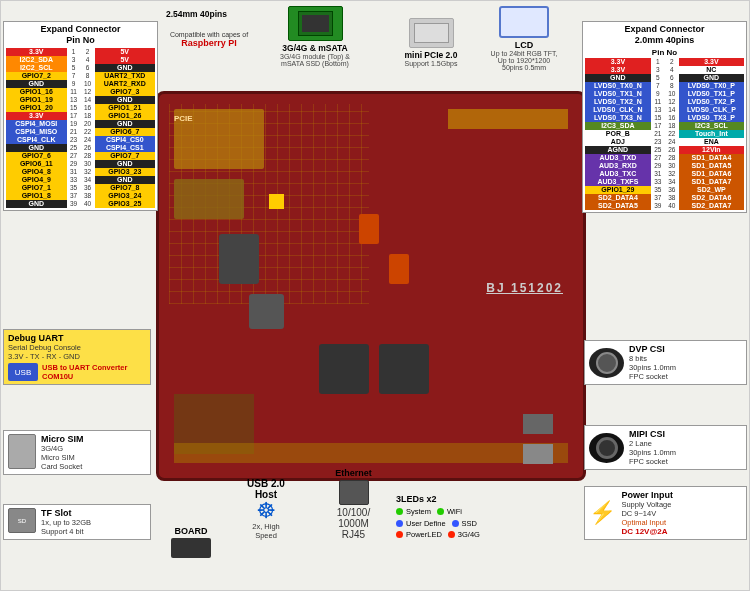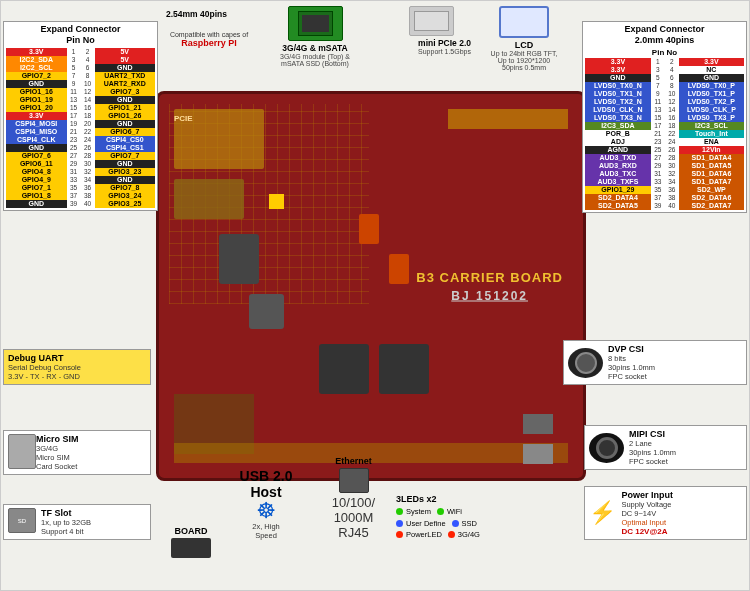--- a/index.html
+++ b/index.html
@@ -132,21 +132,20 @@
 </head>
 <body>
 
 <div class="main-container">
 
   <div class="board-area">
 
     <div class="board-grid"></div>
 
     <div class="board-label">
-      <div style="font-size:13px; letter-spacing:1px;">B3 CARRIER BOARD</div>
       <div style="font-size:12px; color:#ccc; margin-top:4px;text-decoration:underline;">BJ 151202</div>
     </div>
 
     <div style="position:absolute; top:15px; left:15px; width:90px; height:60px; background:#b8860b; opacity:0.7; border-radius:2px;"></div>
     <div style="position:absolute; top:85px; left:15px; width:70px; height:40px; background:#8B6914; opacity:0.8; border-radius:2px;"></div>
     <div style="position:absolute; top:15px; right:15px; width:120px; height:20px; background:#cc9900; opacity:0.6;"></div>
     <div style="position:absolute; top:300px; left:15px; width:80px; height:60px; background:#6b4513; opacity:0.7;"></div>
     <div style="position:absolute; bottom:15px; left:15px; right:15px; height:20px; background:#aa7700; opacity:0.5;"></div>
     <div style="position:absolute; top:140px; left:60px; width:40px; height:50px; background:#444; border-radius:3px;"></div>
     <div style="position:absolute; top:200px; left:90px; width:35px; height:35px; background:#555; border-radius:3px;"></div>
@@ -426,44 +425,51 @@
     <div style="width:55px; height:35px; background:#228b22; border:1px solid #005500; border-radius:2px; margin:0 auto 2px; display:flex; align-items:center; justify-content:center;">
       <div style="width:35px; height:25px; background:#1a6b1a; border:1px solid #004400; position:relative;">
         <div style="position:absolute; top:3px; left:3px; right:3px; bottom:3px; background:#333;"></div>
       </div>
     </div>
     <div style="font-weight:bold; font-size:8.5px;">3G/4G &amp; mSATA</div>
     <div style="font-size:7px; color:#444; white-space:pre-line;">3G/4G module (Top) &amp;
 mSATA SSD (Bottom)</div>
   </div>
 
-  <div style="position:absolute; top:5px; left:390px; text-align:right; width:80px;">
+  <div style="position:absolute; top:17px; left:390px; text-align:center; width:80px;">
     <div style="width:45px; height:30px; background:#ccc; border:1px solid #aaa; border-radius:2px; margin:0 auto 2px; display:flex; align-items:center; justify-content:center;">
       <div style="width:35px; height:20px; background:#ddd; border:1px solid #999;"></div>
     </div>
     <div style="font-weight:bold; font-size:8.5px;">mini PCIe 2.0</div>
     <div style="font-size:7px; color:#444;">Support 1.5Gbps</div>
   </div>
 
   <div style="position:absolute; top:5px; left:478px; text-align:center; width:90px;">
     <div style="width:50px; height:32px; background:#e0e8ff; border:2px solid #5577cc; border-radius:3px; margin:0 auto 2px;"></div>
     <div style="font-weight:bold; font-size:9px;">LCD</div>
     <div style="font-size:7px; color:#444; white-space:pre-line;">Up to 24bit RGB TFT,
 Up to 1920*1200
 50pins 0.5mm</div>
   </div>
 
   <div style="position:absolute; left:2px; bottom:205px; width:148px; background:#fde047; border:1px solid #999; padding:3px 4px;">
     <div style="font-weight:bold; font-size:9px;">Debug UART</div>
     <div style="font-size:7.5px; color:#333; white-space:pre-line;">Serial Debug Console
 3.3V - TX - RX - GND</div>
 
-  </div>
-
-  <div style="position:absolute; left:2px; bottom:115px; width:148px; background:white; border:1px solid #999; padding:3px 4px; display:flex; align-items:flex-start;">
+    <div style="display:flex; align-items:center; gap:4px; margin-top:2px;">
+      <div style="width:30px; height:18px; background:#3355cc; border-radius:2px; display:flex; align-items:center; justify-content:center;">
+        <span style="color:white; font-size:8px;">USB</span>
+      </div>
+      <div style="font-size:7.5px; color:#cc0000; font-weight:bold; white-space:pre-line;">USB to UART Converter
+COM10U</div>
+    </div>
+  </div>
+
+  <div style="position:absolute; left:2px; bottom:115px; width:148px; background:white; border:1px solid #999; padding:3px 4px; display:flex; gap:5px; align-items:flex-start;">
     <div style="width:28px; height:35px; background:#aaa; border-radius:2px; flex-shrink:0; border:1px solid #777;"></div>
     <div>
       <div style="font-weight:bold; font-size:9px;">Micro SIM</div>
       <div style="font-size:7.5px; color:#333; white-space:pre-line;">3G/4G
 Micro SIM
 Card Socket</div>
     </div>
   </div>
 
   <div style="position:absolute; left:2px; bottom:50px; width:148px; background:white; border:1px solid #999; padding:3px 4px; display:flex; gap:5px; align-items:flex-start;">
@@ -477,32 +483,32 @@
     </div>
   </div>
 
   <div style="position:absolute; bottom:30px; left:165px; text-align:center; width:50px;">
     <div style="font-weight:bold; font-size:9px;">BOARD</div>
     <div style="width:40px; height:20px; background:#333; margin:2px auto; border-radius:2px;"></div>
   </div>
 
 
   <div style="position:absolute; bottom:50px; left:225px; text-align:center; width:80px;">
-    <div style="font-weight:bold; font-size:14px; white-space:pre-line;">USB 2.0
+    <div style="font-weight:bold; font-size:10px; white-space:pre-line;">USB 2.0
 Host</div>
 
     <div style="font-size:22px; color:#0055cc; line-height:1;">☸</div>
     <div style="font-size:7.5px; color:#333; white-space:pre-line;">2x, High
 Speed</div>
   </div>
 
   <div style="position:absolute; bottom:50px; left:320px; text-align:center; width:65px;">
     <div style="font-weight:bold; font-size:9px;">Ethernet</div>
     <div style="width:30px; height:25px; background:#555; margin:2px auto; border-radius:2px; border:1px solid #333;"></div>
-    <div style="font-size:13px; color:#333; white-space:pre-line;">10/100/
+    <div style="font-size:10px; color:#333; white-space:pre-line;">10/100/
 1000M
 RJ45</div>
   </div>
 
   <div style="position:absolute; bottom:50px; left:395px; text-align:left; width:95px;">
     <div style="font-weight:bold; font-size:9px; margin-bottom:2px;">3LEDs x2</div>
     <div class="led-row">
       <div class="led-dot led-green"></div>
       <span>System</span>
       <div class="led-dot led-green" style="margin-left:3px;"></div>
@@ -515,21 +521,21 @@
       <span>SSD</span>
     </div>
     <div class="led-row">
       <div class="led-dot led-red"></div>
       <span>PowerLED</span>
       <div class="led-dot led-red" style="margin-left:3px;"></div>
       <span>3G/4G</span>
     </div>
   </div>
 
-  <div style="position:absolute; right:2px; bottom:205px; width:184px; background:white; border:1px solid #999; padding:3px 4px; display:flex; gap:5px; align-items:center;">
+  <div style="position:absolute; right:2px; bottom:205px; width:163px; background:white; border:1px solid #999; padding:3px 4px; display:flex; gap:5px; align-items:center;">
 
     <div style="width:35px; height:30px; background:#222; border-radius:50%; flex-shrink:0; display:flex; align-items:center; justify-content:center;">
       <div style="width:22px; height:22px; border-radius:50%; background:#555; border:2px solid #888;"></div>
     </div>
     <div>
       <div style="font-weight:bold; font-size:9px;">DVP CSI</div>
       <div style="font-size:7.5px; color:#333; white-space:pre-line;">8 bits
 30pins 1.0mm
 FPC socket</div>
     </div>

